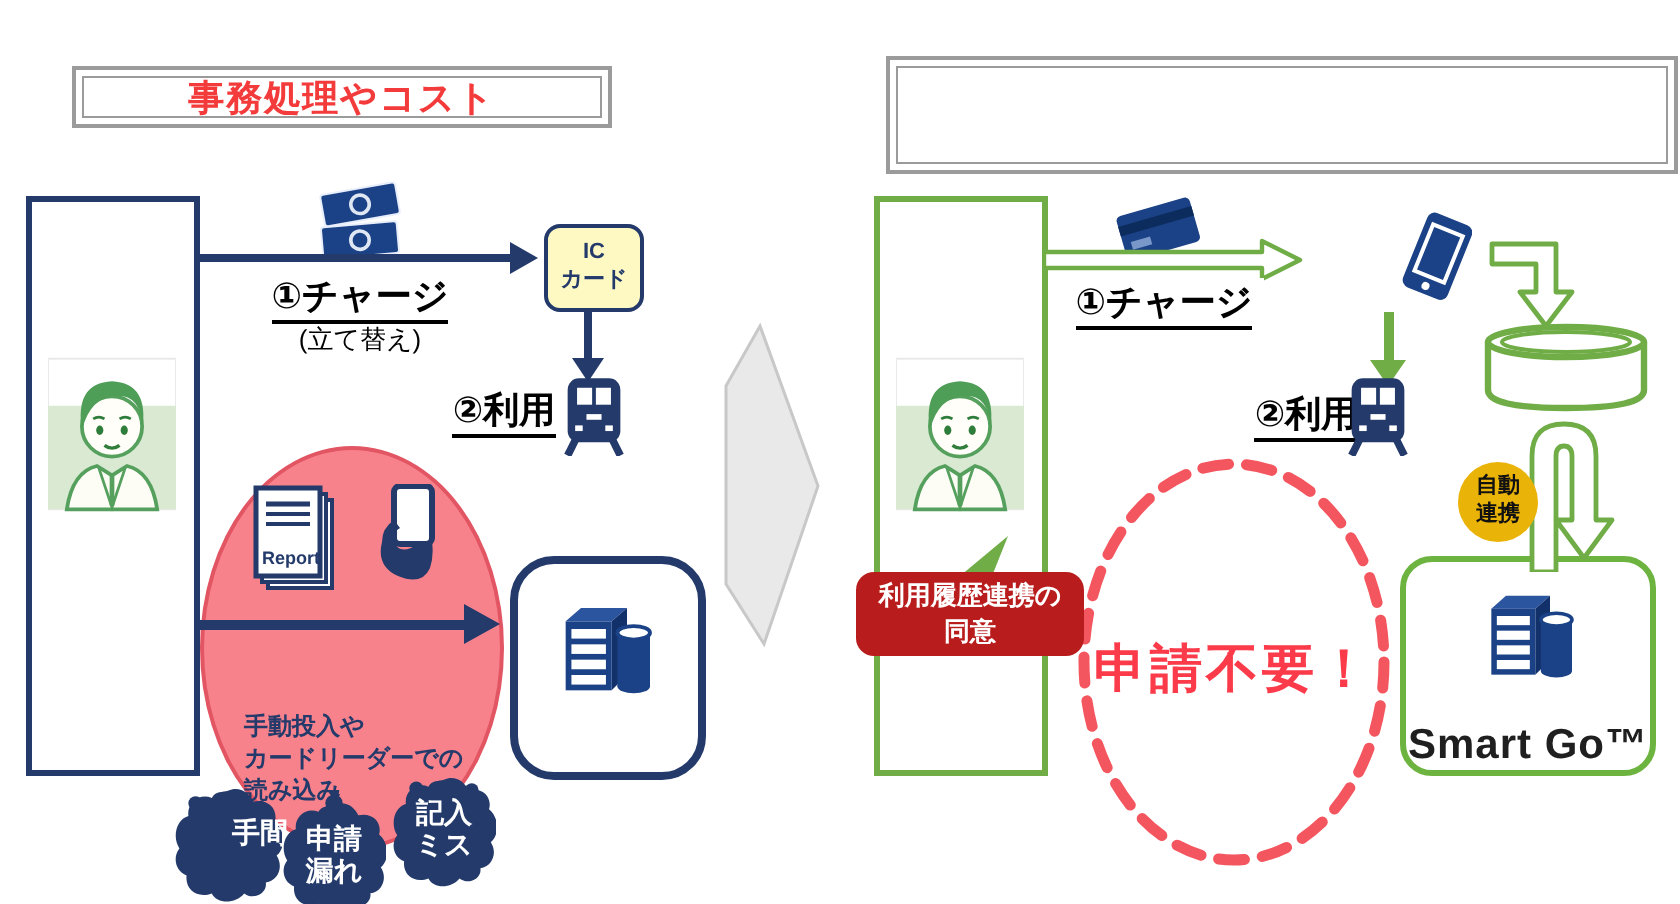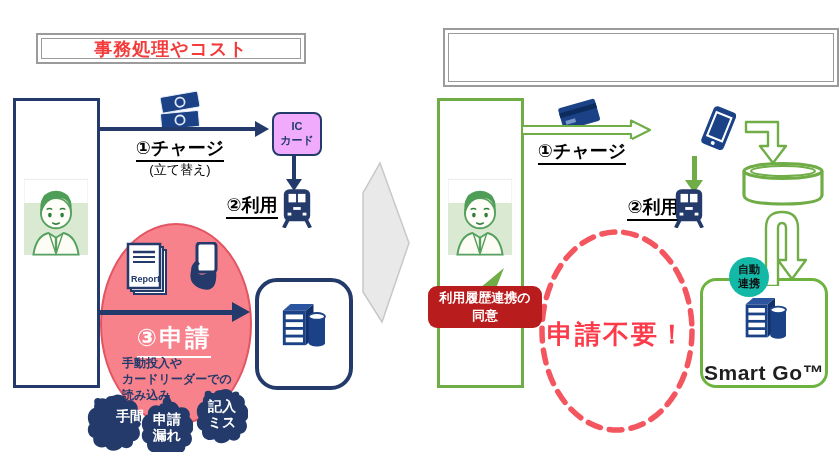--- a/index.html
+++ b/index.html
@@ -31,22 +31,22 @@
            border-top:13px solid #70ad47;}
   
   .pinkell{background:#f8828c;border:2px solid #e25562;border-radius:50%;}
   .applytxt{color:#fff;font-weight:bold;font-size:24px;border-bottom:2.5px solid #fff;
             display:inline-block;padding-bottom:2px;letter-spacing:2px;}
   .manual{color:#233a6b;font-size:12px;line-height:1.35;font-weight:bold;}
   .bloblabel{color:#fff;font-weight:bold;font-size:14px;line-height:1.15;text-align:center;}
   
   .bubble{background:#b91c1c;border-radius:9px;color:#fff;font-weight:bold;font-size:13px;
           line-height:1.4;text-align:center;padding:3px 2px;}
-  .badge{background:#14b8a6;border-radius:50%;color:#111;font-weight:bold;font-size:11px;
-         line-height:1.25;display:flex;align-items:center;justify-content:center;text-align:center;margin-top:26px;}
+  .badge{background:#eab308;border-radius:50%;color:#111;font-weight:bold;font-size:11px;
+         line-height:1.25;display:flex;align-items:center;justify-content:center;text-align:center;}
   .sgbox{background:#fff;border:3px solid #6db33f;border-radius:16px;display:flex;
          flex-direction:column;align-items:center;}
   .sglabel{font-weight:bold;font-size:21px;color:#1f1f1f;letter-spacing:0.5px;}
   .noapply{color:#fb3b4a;font-weight:bold;font-size:26px;letter-spacing:2px;text-align:center;}
 </style>
 </head>
 <body>
 
 <div id="stage">
 
@@ -77,21 +77,21 @@
     </g>
     <g transform="rotate(-5 23 30)">
       <rect x="3" y="22" width="38" height="16" rx="1.5" fill="#1b4286" stroke="#e8eefb" stroke-width="1"></rect>
       <circle cx="22" cy="30" r="4.6" fill="none" stroke="#dfe7f5" stroke-width="1.8"></circle>
     </g>
   </svg>
 
   <div class="abs aline-h" style="left:97px;top:127px;width:158px;"></div>
   <div class="abs ahead-r" style="left:255px;top:121px;"></div>
 
-  <div class="abs" style="left:272px;top:112px;width:46px;height:40px;border:2.5px solid #233a6b;border-radius:8px;background:#f0abfc;display:flex;align-items:center;justify-content:center;">
+  <div class="abs" style="left:272px;top:112px;width:46px;height:40px;border:2.5px solid #233a6b;border-radius:8px;background:#fef9c3;display:flex;align-items:center;justify-content:center;">
     <span class="pre" style="color:#233a6b;font-weight:bold;font-size:11px;line-height:1.25;text-align:center;">IC
 カード</span>
   </div>
 
   <div class="abs wlabel" style="left:129px;top:136px;width:94px;">
     <span class="step">①チャージ</span>
     <div class="note">(立て替え)</div>
   </div>
 
   <div class="abs aline-v" style="left:292px;top:156px;height:24px;"></div>
@@ -125,23 +125,20 @@
   </svg>
 
   <svg class="abs" style="left:187px;top:242px;" width="36" height="50" viewBox="0 0 36 50">
     <rect x="10" y="1" width="19" height="29" rx="3" fill="#fff" stroke="#233a6b" stroke-width="3"></rect>
     <path d="M4 29 Q1 41 12 46 Q24 51 28 42 Q30 36 29 29 L22 30 Q13 36 10 29 Q8 25 13 22 L10 18 Q4 22 4 29 Z" fill="#233a6b"></path>
   </svg>
 
   <div class="abs aline-h" style="left:97px;top:310px;width:136px;height:5px;background:#233a6b;"></div>
   <div class="abs" style="left:232px;top:302px;width:0;height:0;border-top:10px solid transparent;border-bottom:10px solid transparent;border-left:18px solid #233a6b;"></div>
 
-  <div class="abs" style="left:118px;top:322px;width:112px;text-align:center;">
-    <span class="applytxt">③申請</span>
-  </div>
 
   <div class="abs manual pre" style="left:122px;top:355px;width:112px;">手動投入や
 カードリーダーでの
 読み込み</div>
 
   <svg class="abs" style="left:87px;top:391px;" width="54" height="61" viewBox="0 0 60 64">
     <circle cx="12" cy="10" r="4" fill="#233a6b"></circle>
       <circle cx="48" cy="12" r="3.5" fill="#233a6b"></circle>
     <path d="M30 3 C36 0 42 4 44 9 C52 7 58 13 56 20 C62 25 62 35 57 39 C61 45 58 53 51 54 C52 60 44 64 39 60 C34 66 24 66 21 60 C13 63 6 58 7 50 C1 48 -1 40 3 35 C-1 29 1 19 8 17 C7 10 14 4 21 7 C23 3 27 4 30 3 Z" fill="#233a6b"></path>
   </svg>

